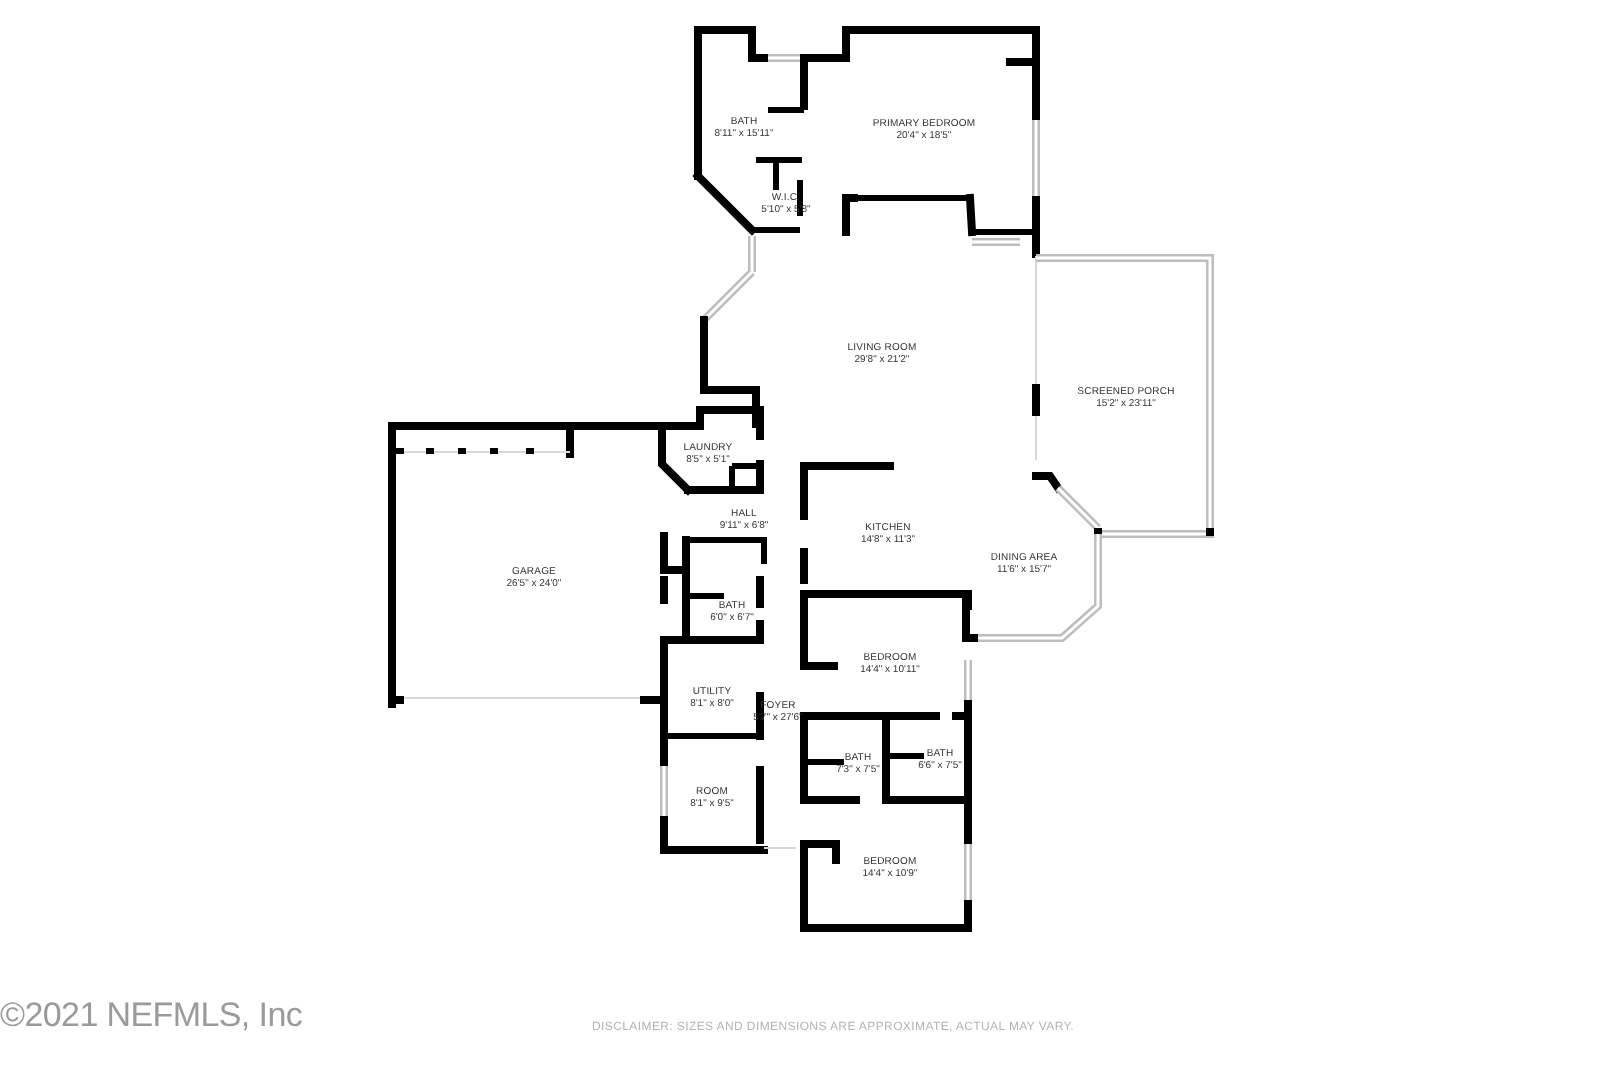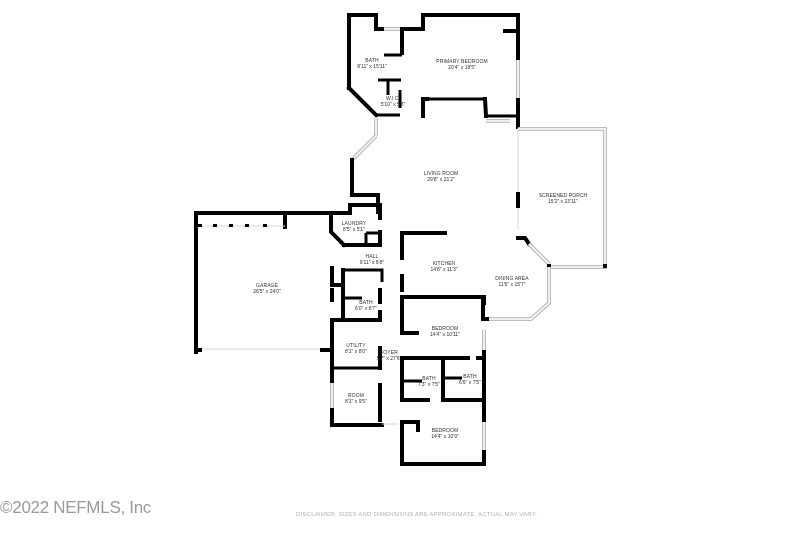--- a/index.html
+++ b/index.html
@@ -199,14 +199,14 @@
     <text class="room-dim" x="470" y="384">6'6" x 7'5"</text>
 
     <text class="room-name" x="356" y="397">ROOM</text>
     <text class="room-dim" x="356" y="403">8'1" x 9'5"</text>
 
     <text class="room-name" x="445" y="432">BEDROOM</text>
     <text class="room-dim" x="445" y="438">14'4" x 10'9"</text>
   </g>
 </svg>
 
-<div class="watermark">©2022 NEFMLS, Inc</div>
+<div class="watermark">©2021 NEFMLS, Inc</div>
 <div class="disclaimer">DISCLAIMER: SIZES AND DIMENSIONS ARE APPROXIMATE, ACTUAL MAY VARY.</div>
 
 </body></html>

